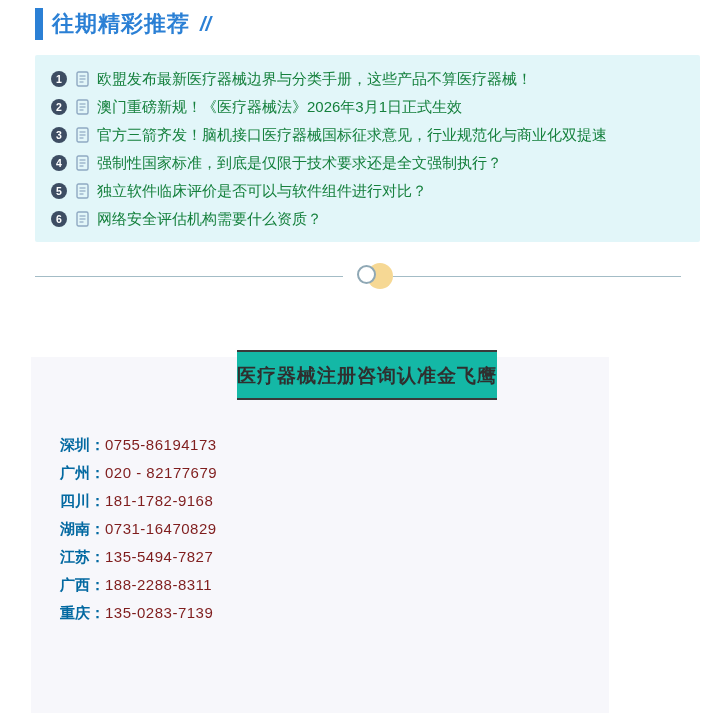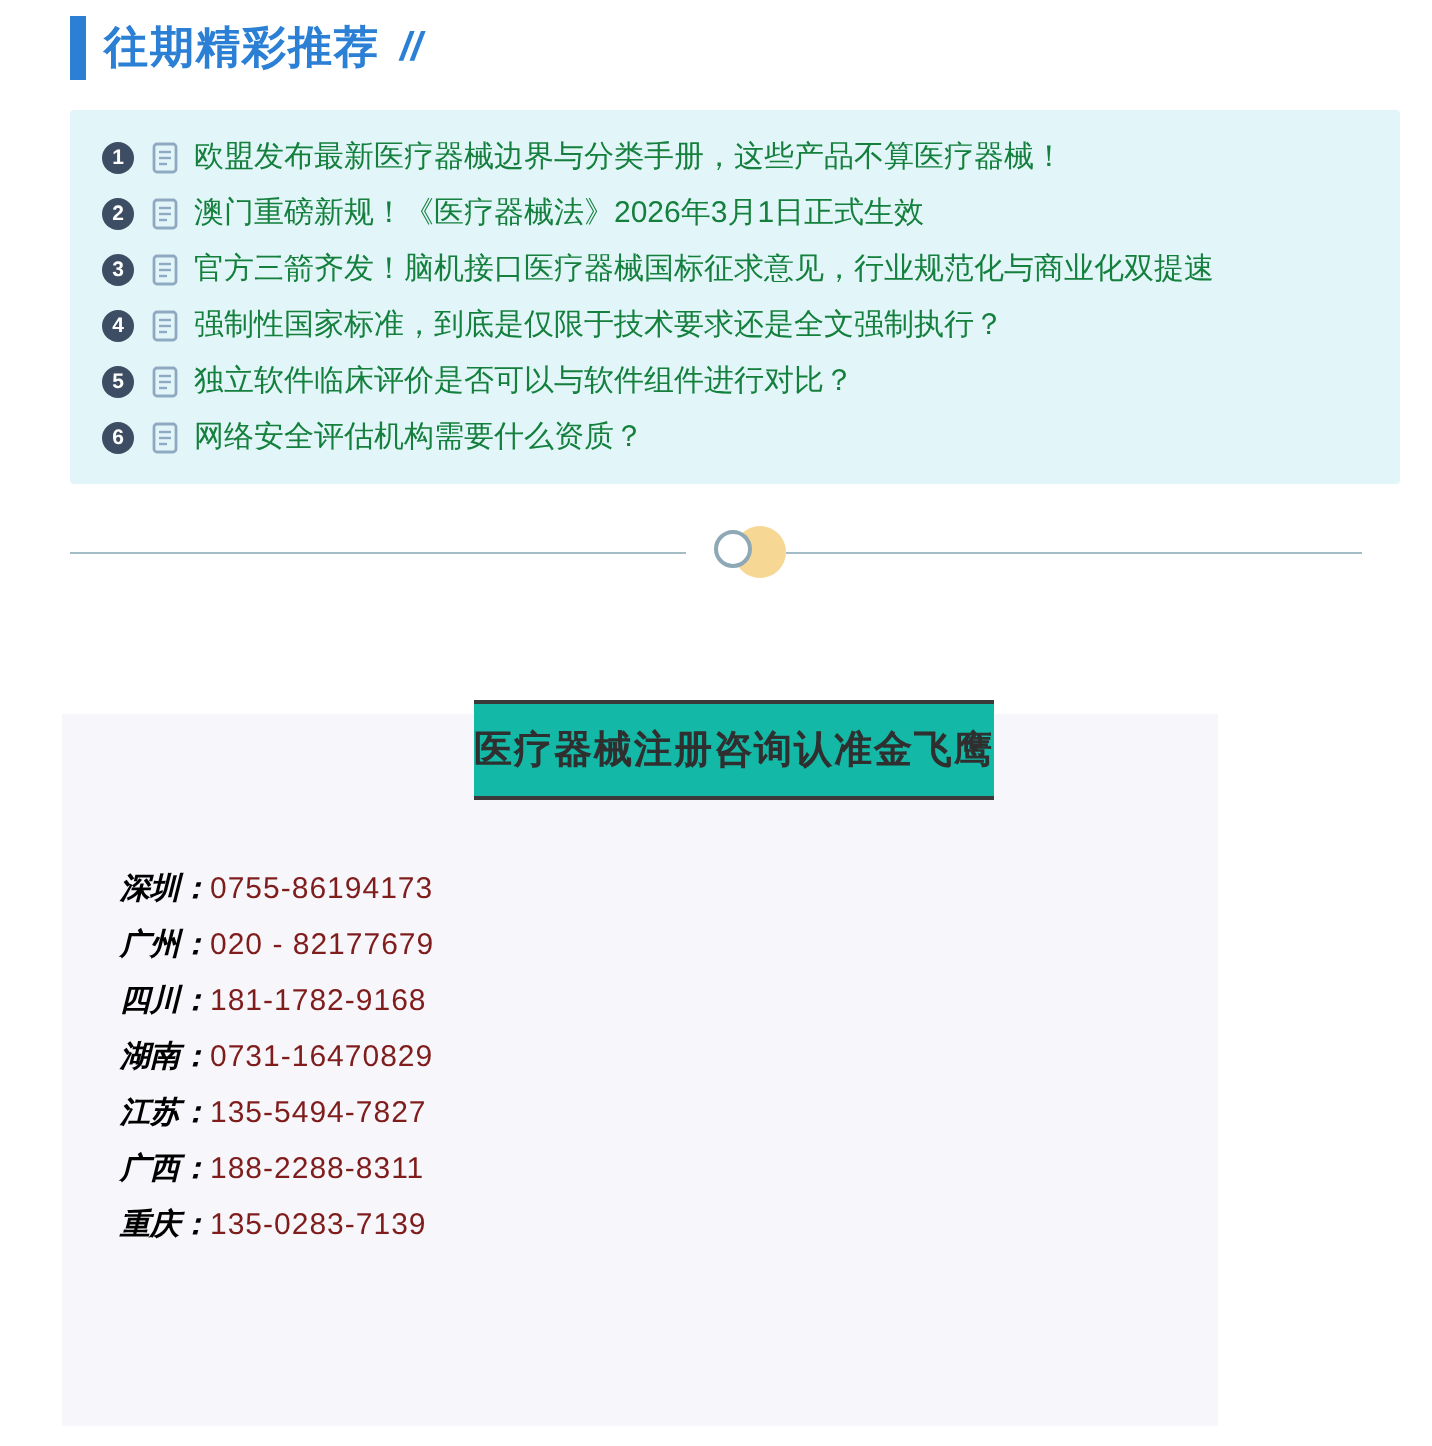--- a/index.html
+++ b/index.html
@@ -168,22 +168,21 @@
   }
   .contact-row {
     height: 28px;
     line-height: 28px;
     font-size: 15px;
     color: #222222;
     white-space: nowrap;
   }
   .contact-region {
     font-weight: bold;
-    color: #000000;
-    font-style: italic;
+    color: #0369a1;
   }
   .contact-phone {
     color: #7f1d1d;
     letter-spacing: 0.5px;
   }
 </style>
 </head>
 <body>
 
 <div class="page">

